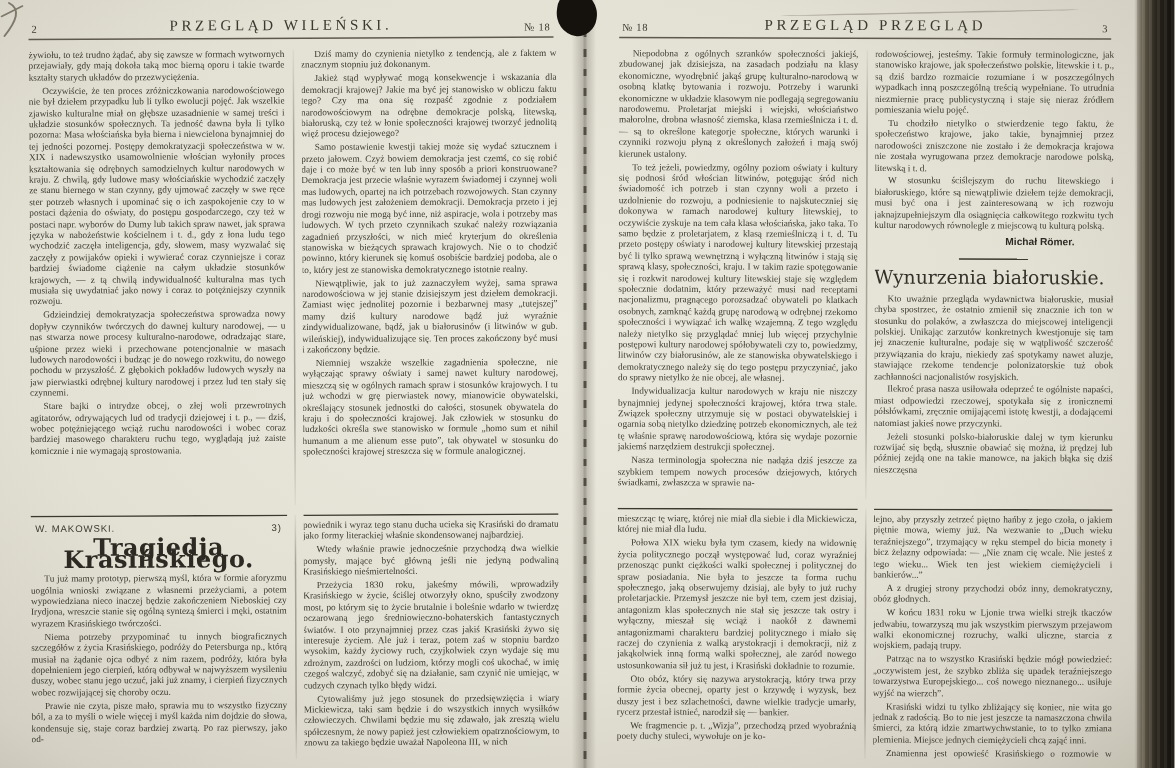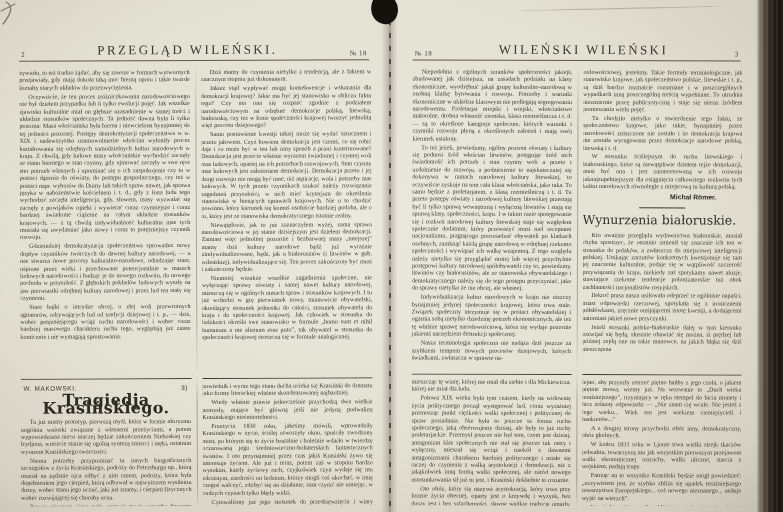--- a/index.html
+++ b/index.html
@@ -8,21 +8,21 @@
     background:radial-gradient(ellipse at 45% 42%, #ebe8dd 0%, #e3e0d4 55%, #d4d1c4 85%, #c0bcae 100%);}
 
   .page{position:absolute;top:0;height:512px;box-sizing:border-box;display:flex;flex-direction:column;
     padding:12px 0 6px 0;overflow:hidden;}
   .page-left{left:6px;width:378px;transform:rotate(-0.25deg);}
   .page-right{left:398px;width:356px;transform:rotate(0.2deg);}
 
   .pagehead{display:flex;justify-content:space-between;align-items:flex-end;
     border-bottom:1.2px solid #5d594c;margin:0 14px;padding:0 2px 2px 2px;
     font-size:7px;color:#3b382f;}
-  .pagehead .jtitle{letter-spacing:2.4px;font-size:13px;margin-top:30px;}
+  .pagehead .jtitle{letter-spacing:2.4px;font-size:10px;}
   .pagehead .pnum,.pagehead .inum{letter-spacing:.5px;}
 
   .upper{display:flex;margin:7px 12px 0 14px;overflow:hidden;}
   .page-left .upper{height:304px;}
   .page-right .upper{height:300px;}
   .feuilleton{display:flex;margin:6px 12px 0 14px;flex:1;overflow:hidden;}
 
   .col{flex:1;overflow:hidden;text-align:justify;color:#3b382f;
     font-size:6.2px;line-height:7.4px;letter-spacing:0;}
   .vrule{width:1px;margin:0 5px;background:linear-gradient(to bottom,rgba(90,85,72,.05),rgba(90,85,72,.45) 20%,rgba(90,85,72,.45) 80%,rgba(90,85,72,.05));}
@@ -102,21 +102,21 @@
           <p class="para">Wtedy właśnie prawie jednocześnie przychodzą dwa wielkie pomysły, mające być główną jeśli nie jedyną podwaliną Krasińskiego nieśmiertelności.</p>
           <p class="para">Przeżycia 1830 roku, jakeśmy mówili, wprowadziły Krasińskiego w życie, ściślej otworzyły okno, spuściły zwodzony most, po którym się to życie brutalnie i boleśnie wdarło w twierdzę oczarowaną jego średniowieczno-bohaterskich fantastycznych światów. I oto przynajmniej przez czas jakiś Krasiński żywo się interesuje życiem. Ale już i teraz, potem zaś w stopniu bardzo wysokim, każdy życiowy ruch, czyjkolwiek czyn wydaje się mu zdrożnym, zazdrości on ludziom, którzy mogli coś ukochać, w imię czegoś walczyć, zdobyć się na działanie, sam czynić nie umiejąc, w cudzych czynach tylko błędy widzi.</p>
           <p class="para">Cytowaliśmy już jego stosunek do przedsięwzięcia i wiary Mickiewicza, taki sam będzie i do wszystkich innych wysiłków człowieczych. Chwilami będzie mu się zdawało, jak zresztą wielu spółczesnym, że nowy papież jest człowiekiem opatrznościowym, to znowu za takiego będzie uważał Napoleona III, w nich</p>
         </div>
     </div>
   </div>
 
   <div class="page page-right">
     <div class="pagehead">
       <span class="inum">№ 18</span>
-      <span class="jtitle">WILEŃSKI WILEŃSKI</span>
+      <span class="jtitle">PRZEGLĄD PRZEGLĄD</span>
       <span class="pnum">3</span>
     </div>
     <div class="upper">
       <div class="col">
           <p class="para">Niepodobna z ogólnych szranków społeczności jakiejś, zbudowanej jak dzisiejsza, na zasadach podziału na klasy ekonomiczne, wyodrębnić jakąś grupę kulturalno-narodową w osobną klatkę bytowania i rozwoju. Potrzeby i warunki ekonomiczne w układzie klasowym nie podlegają segregowaniu narodowemu. Proletarjat miejski i wiejski, włościaństwo małorolne, drobna własność ziemska, klasa rzemieślnicza i t. d. — są to określone kategorje społeczne, których warunki i czynniki rozwoju płyną z określonych założeń i mają swój kierunek ustalony.</p>
           <p class="para">To też jeżeli, powiedzmy, ogólny poziom oświaty i kultury się podnosi śród włościan litwinów, potęgując śród nich świadomość ich potrzeb i stan czynny woli a przeto i uzdolnienie do rozwoju, a podniesienie to najskuteczniej się dokonywa w ramach narodowej kultury litewskiej, to oczywiście zyskuje na tem cała klasa włościańska, jako taka. To samo będzie z proletarjatem, z klasą rzemieślniczą i t. d. Tu przeto postępy oświaty i narodowej kultury litewskiej przestają być li tylko sprawą wewnętrzną i wyłączną litwinów i stają się sprawą klasy, społeczności, kraju. I w takim razie spotęgowanie się i rozkwit narodowej kultury litewskiej staje się względem społecznie dodatnim, który przeważyć musi nad receptami nacjonalizmu, pragnącego porozsadzać obywateli po klatkach osobnych, zamknąć każdą grupę narodową w odrębnej rzekomo społeczności i wywiązać ich walkę wzajemną. Z tego względu należy nietylko się przyglądać mniej lub więcej przychylnie postępowi kultury narodowej spółobywateli czy to, powiedzmy, litwinów czy białorusinów, ale ze stanowiska obywatelskiego i demokratycznego należy się do tego postępu przyczyniać, jako do sprawy nietylko że nie obcej, ale własnej.</p>
           <p class="para">Indywidualizacja kultur narodowych w kraju nie niszczy bynajmniej jedynej społeczności krajowej, która trwa stale. Związek społeczny utrzymuje się w postaci obywatelskiej i ogarnia sobą nietylko dziedzinę potrzeb ekonomicznych, ale też tę właśnie sprawę narodowościową, która się wydaje pozornie jakiemś narzędziem destrukcji społecznej.</p>
           <p class="para">Nasza terminologja społeczna nie nadąża dziś jeszcze za szybkiem tempem nowych procesów dziejowych, których świadkami, zwłaszcza w sprawie na-</p>
         </div>
       <div class="vrule"></div>

